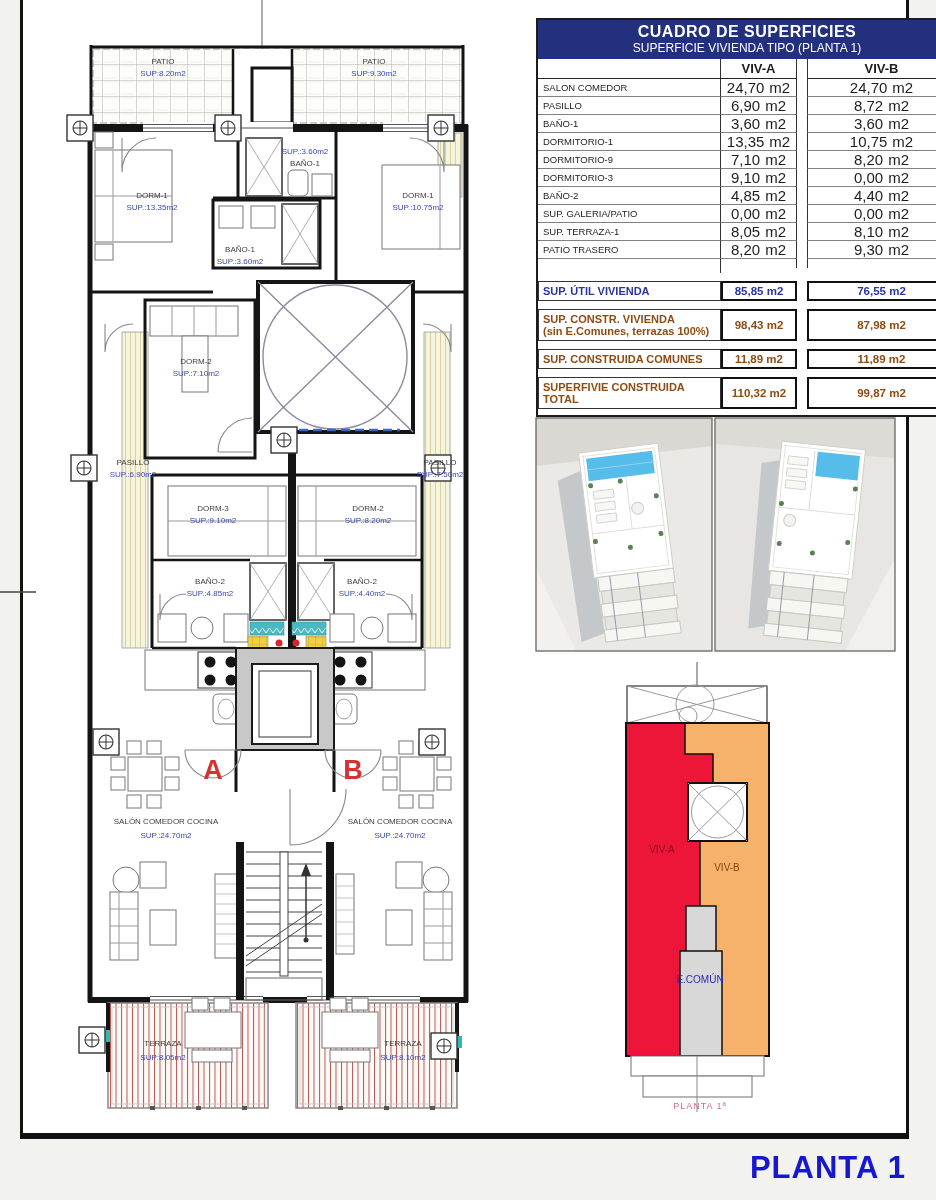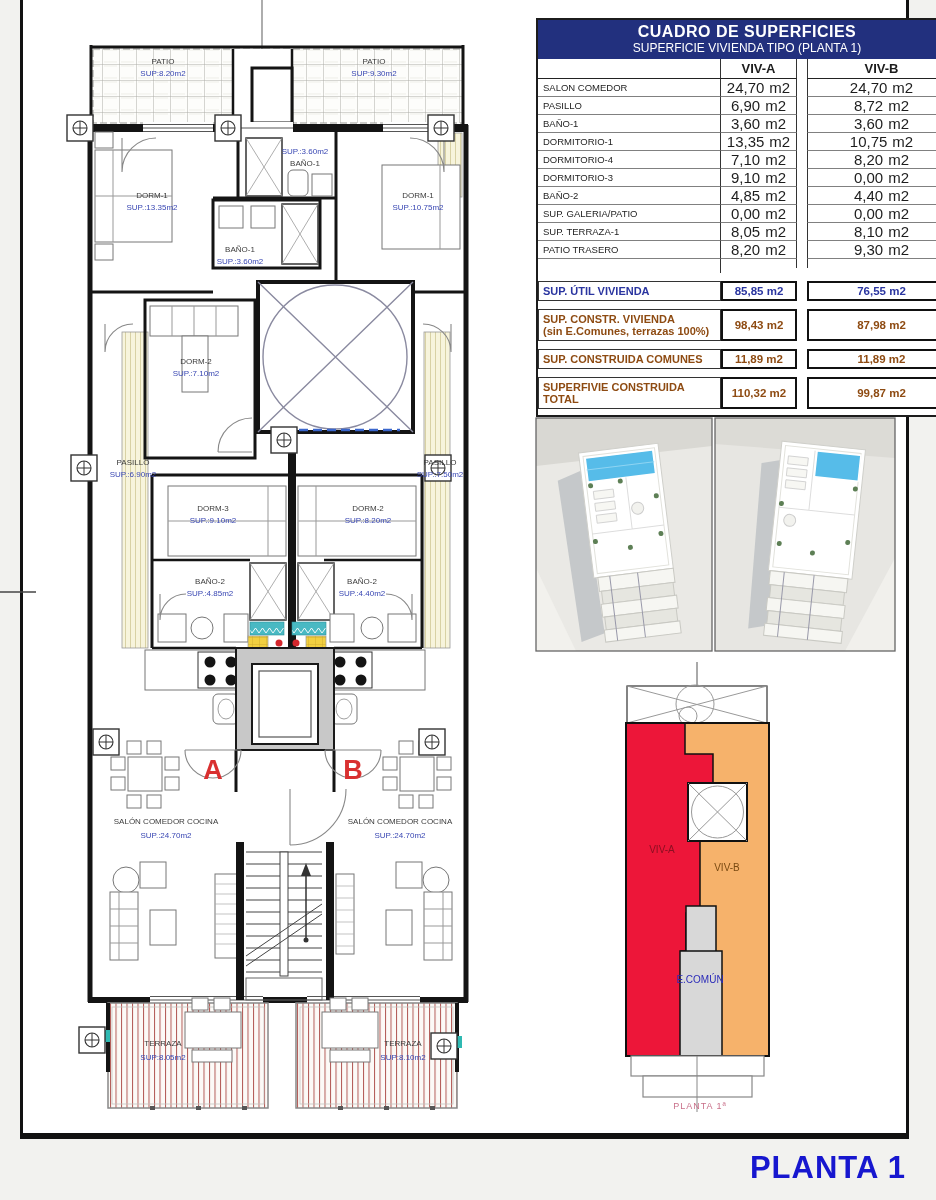--- a/index.html
+++ b/index.html
@@ -530,21 +530,21 @@
         <span>13,35</span>
         <span>m2</span>
       </div>
     <div class="c-gap"></div>
     <div class="c-b">
         <span>10,75</span>
         <span>m2</span>
       </div>
   </div>
   <div class="tb-row">
-    <div class="c-label">DORMITORIO-4</div>
+    <div class="c-label">DORMITORIO-9</div>
     <div class="c-a">
         <span>7,10</span>
         <span>m2</span>
       </div>
     <div class="c-gap"></div>
     <div class="c-b">
         <span>8,20</span>
         <span>m2</span>
       </div>
   </div>

